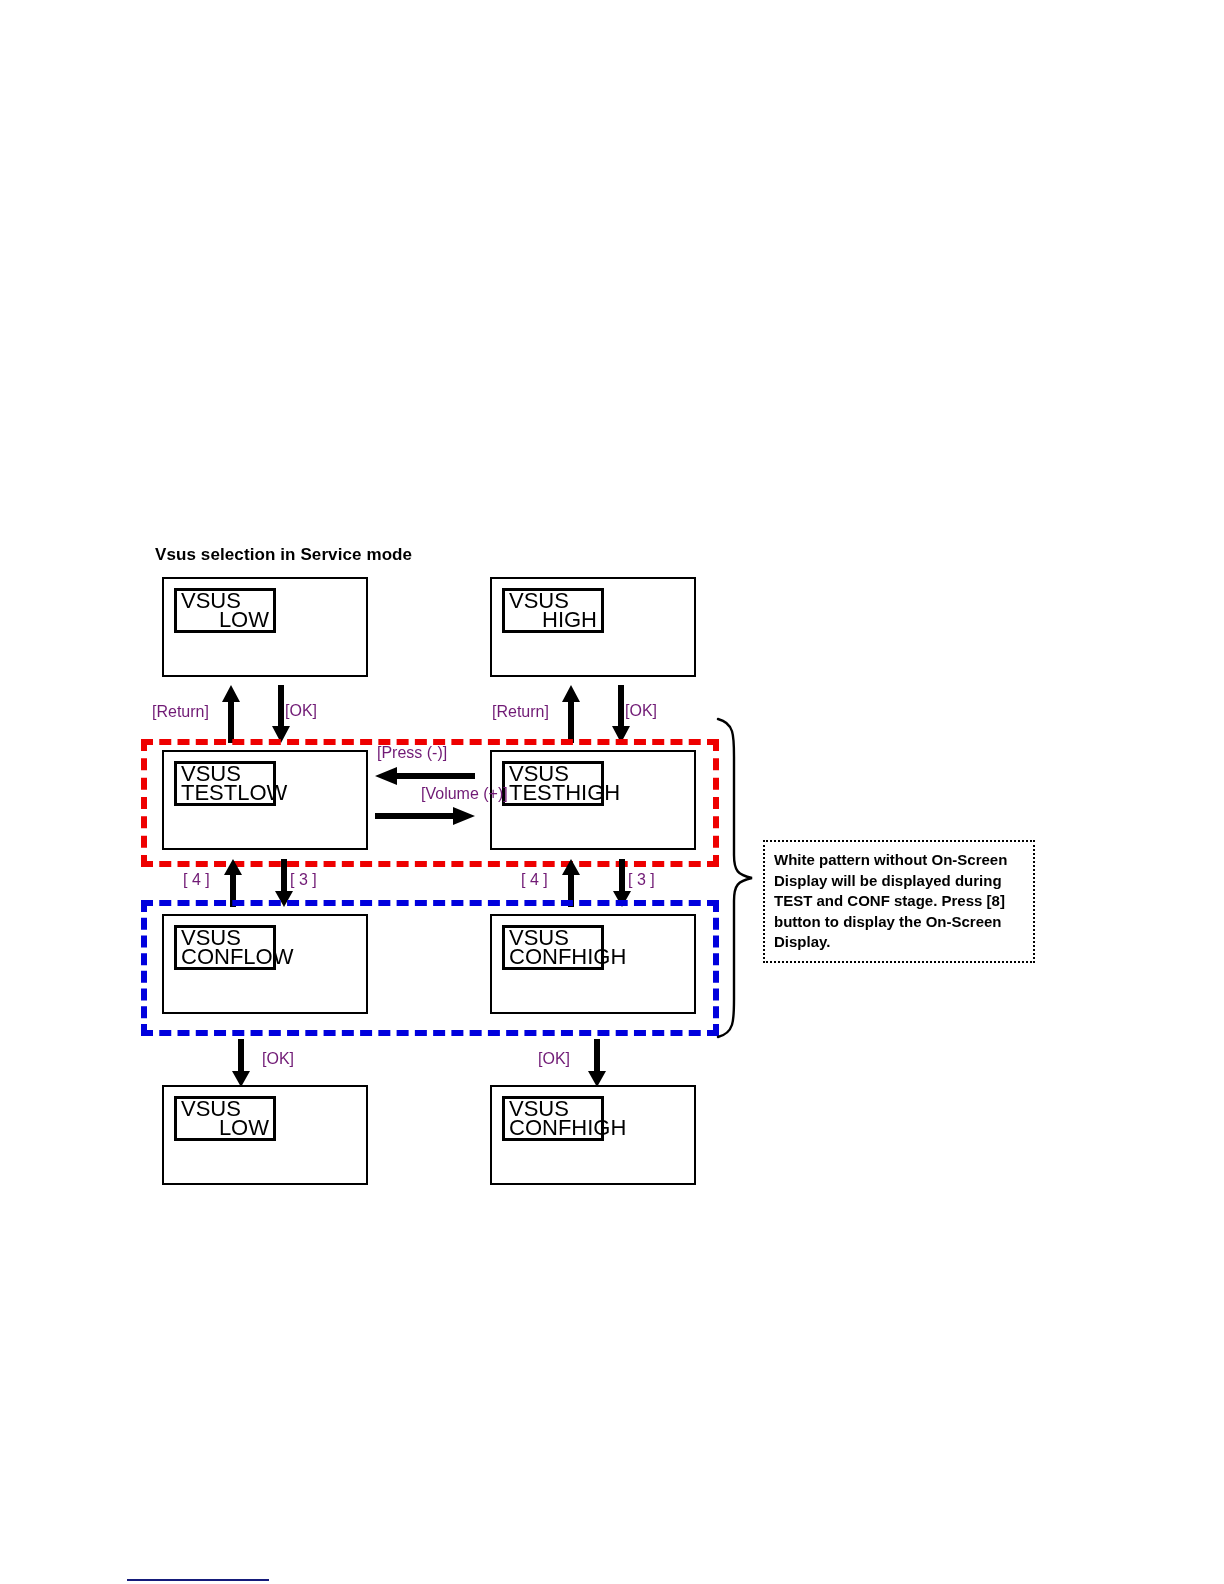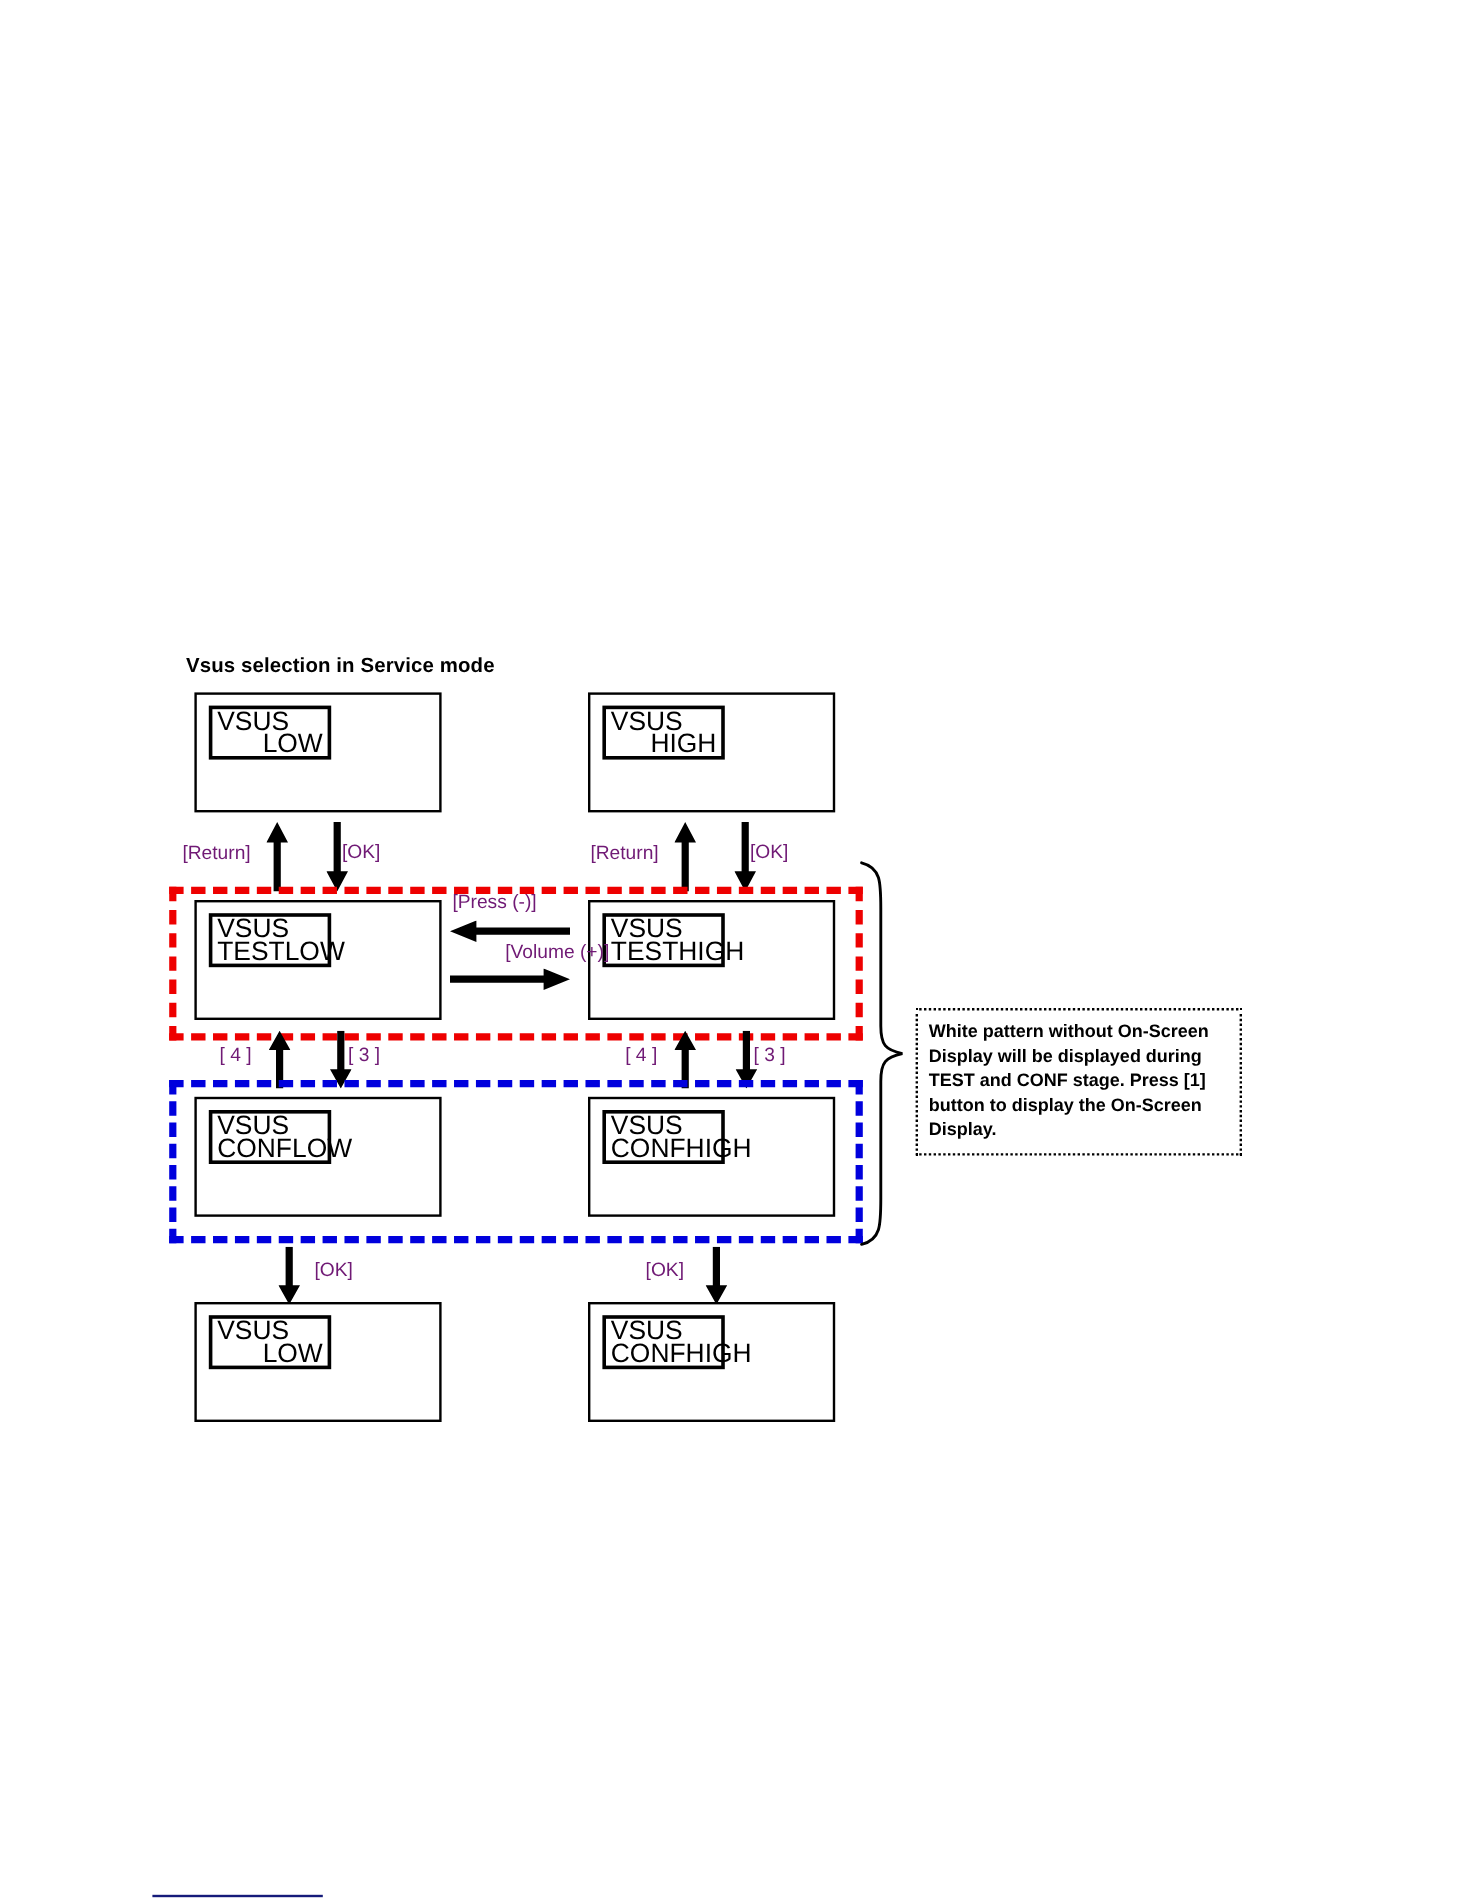--- a/index.html
+++ b/index.html
@@ -268,18 +268,18 @@
     <path d="M 6 2
              C 22 6, 22 18, 22 40
              L 22 138
              C 22 154, 26 158, 40 161
              C 26 164, 22 168, 22 184
              L 22 282
              C 22 304, 22 316, 6 320" fill="none" stroke="#000000" stroke-width="2.4" stroke-linecap="round"></path>
   </svg>
 
   <div id="note-box">
-    <div id="note-text">White pattern without On-Screen Display will be displayed during TEST and CONF stage. Press [1] button to display the On-Screen Display.</div>
+    <div id="note-text">White pattern without On-Screen Display will be displayed during TEST and CONF stage. Press [8] button to display the On-Screen Display.</div>
   </div>
 
   <div id="footer-rule"></div>
 
 </div>
 
 </body></html>

